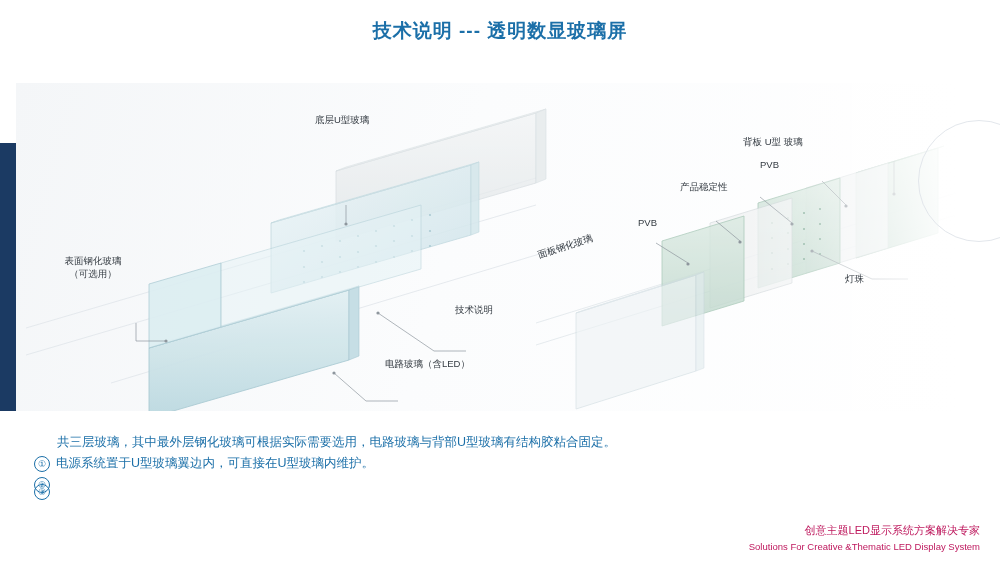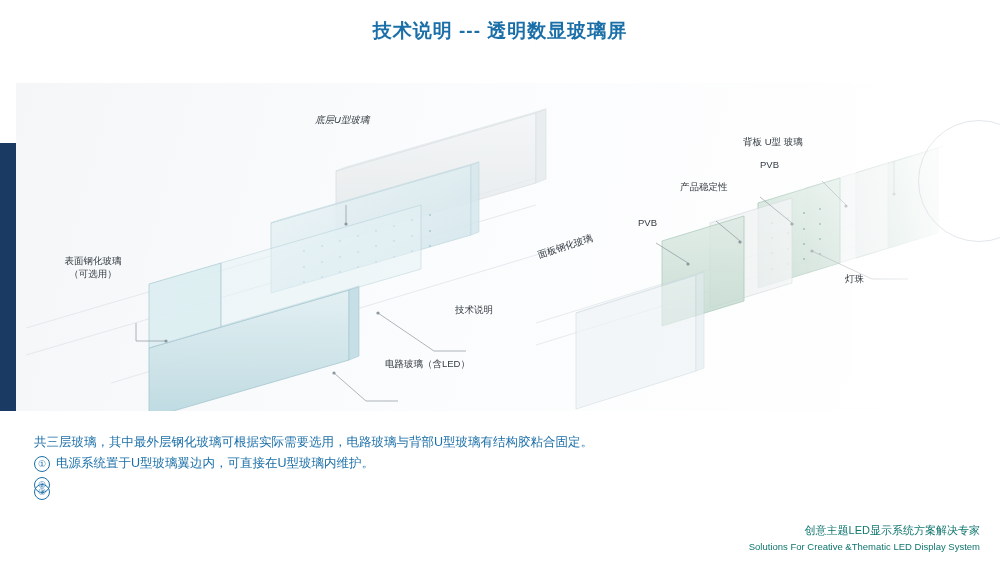--- a/index.html
+++ b/index.html
@@ -88,20 +88,21 @@
     left: 34px;
     top: 432px;
     width: 700px;
     color: #1b6fa8;
     font-size: 12.5px;
     line-height: 20px;
   }
   .cap-line {
     display: block;
     margin-bottom: 1px;
+    margin-left: 23px;
   }
   .cap-item {
     display: block;
     position: relative;
     padding-left: 22px;
     margin-bottom: 1px;
   }
   .num-circle {
     position: absolute;
     left: 0;
@@ -117,21 +118,21 @@
   }
   .cap-item.gap {
     margin-top: 8px;
   }
   
   .footer {
     position: absolute;
     right: 20px;
     bottom: 12px;
     text-align: right;
-    color: #0f766e;
+    color: #be185d;
   }
   .footer .cn {
     font-size: 11px;
     line-height: 18px;
   }
   .footer .en {
     font-size: 9.5px;
     line-height: 16px;
   }
   .corner-arc {
@@ -303,21 +304,21 @@
         <path d="M672 180 L640 160"></path>
         <circle cx="672" cy="181" r="1.6" fill="#8e969d" stroke="none"></circle>
         <path d="M796 168 L856 196 L892 196"></path>
         <circle cx="796" cy="168" r="1.6" fill="#8e969d" stroke="none"></circle>
       </g>
     </svg>
 
     <div class="panel-fade-right"></div>
   </div>
 
-  <div class="lab" style="left:315px; top:113px;font-style:italic;">底层U型玻璃</div>
+  <div class="lab" style="left:315px; top:113px;">底层U型玻璃</div>
   <div class="lab two" style="left:56px; top:222px;margin-top:32px;">表面钢化玻璃（可选用）</div>
   <div class="lab" style="left:455px; top:303px;">技术说明</div>
   <div class="lab" style="left:385px; top:357px;">电路玻璃（含LED）</div>
 
   <div class="lab" style="left:743px; top:135px;">背板 U型 玻璃</div>
   <div class="lab" style="left:760px; top:158px;">PVB</div>
   <div class="lab" style="left:680px; top:180px;">产品稳定性</div>
   <div class="lab" style="left:638px; top:216px;">PVB</div>
   <div class="lab rot" style="left:540px; top:248px;">面板钢化玻璃</div>
   <div class="lab" style="left:845px; top:272px;">灯珠</div>

